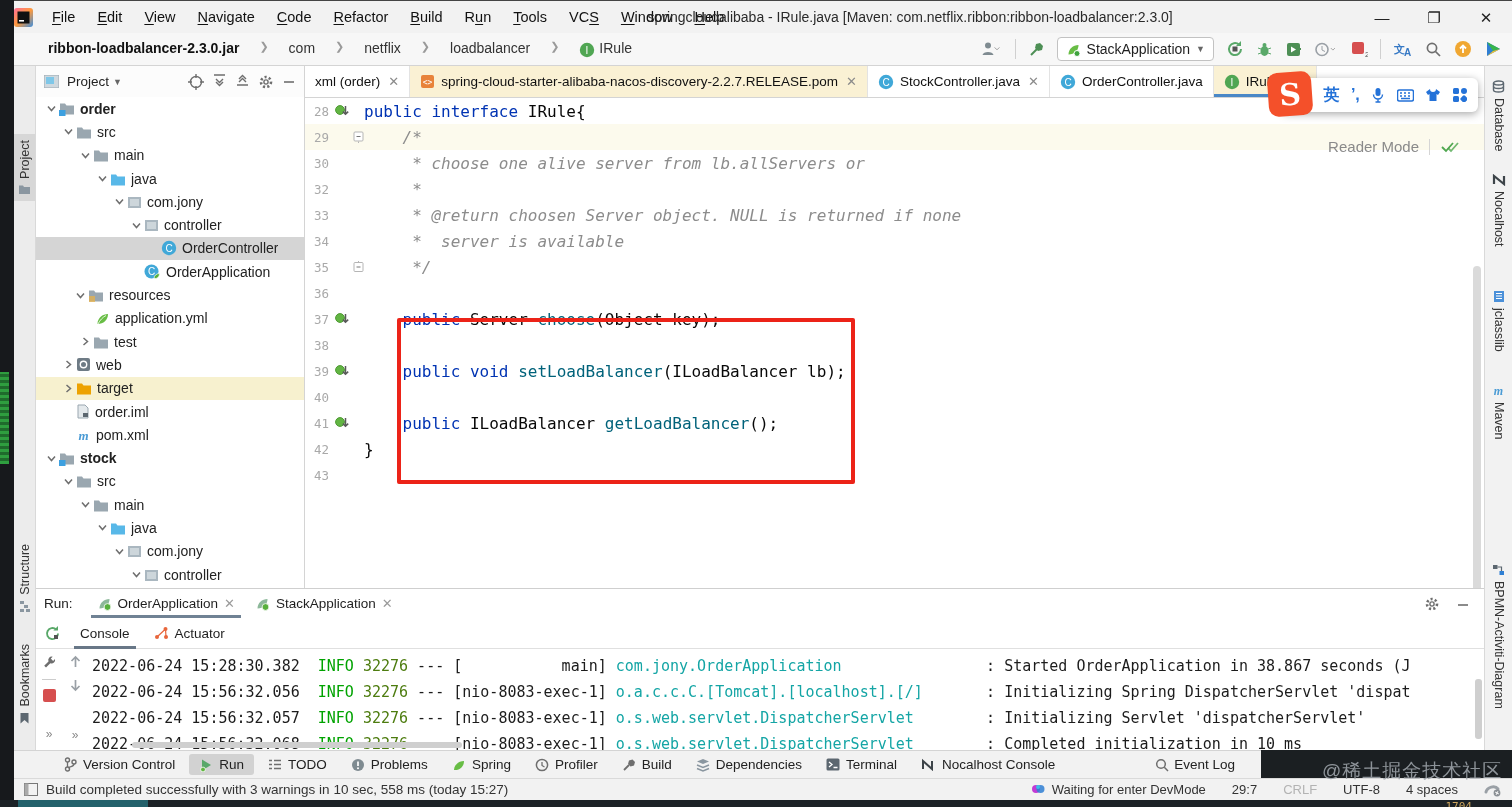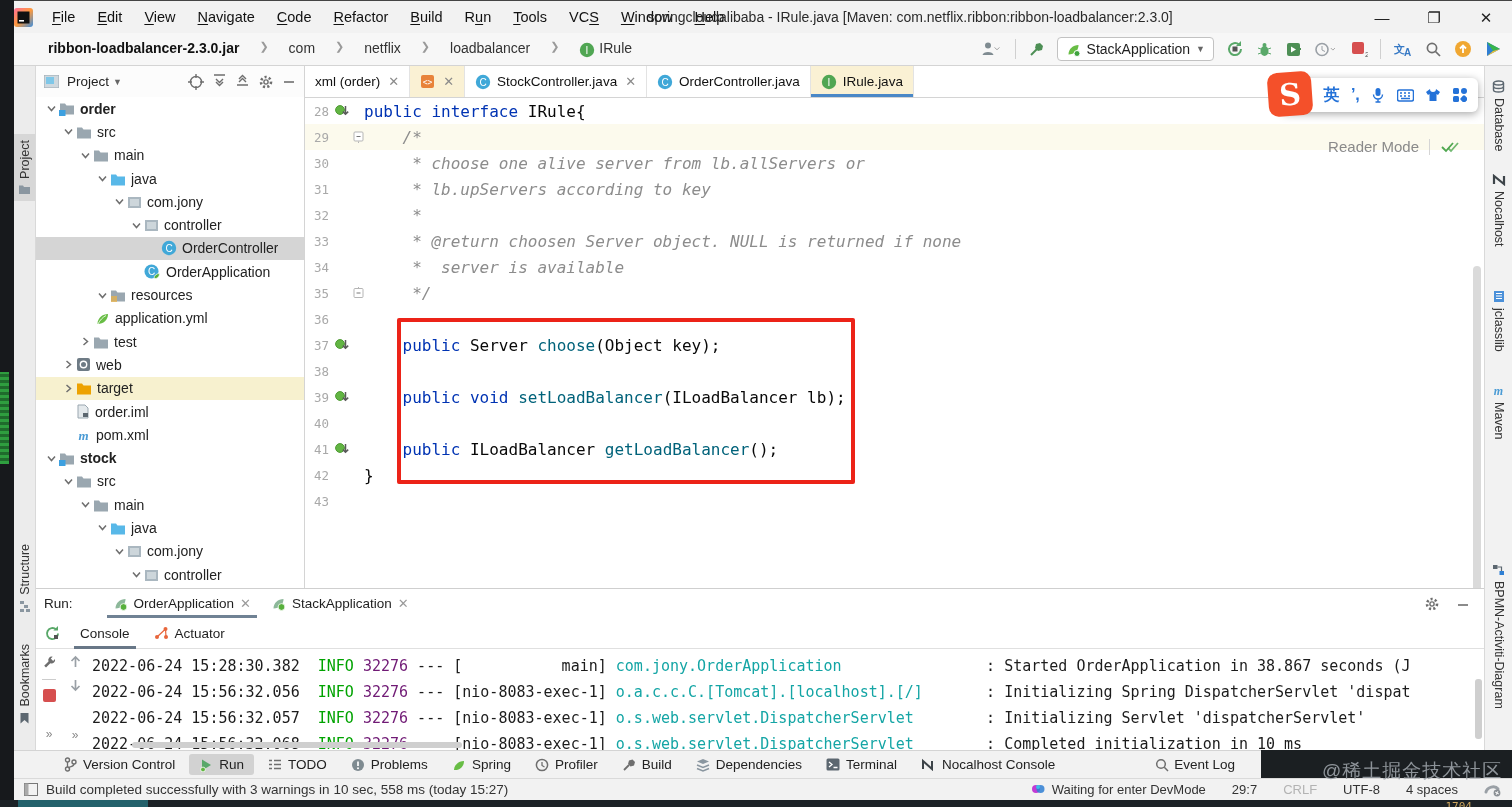--- a/index.html
+++ b/index.html
@@ -67,38 +67,38 @@
   .sg-m{color:#00627a}
   .sg-c{color:#8c8c8c;font-style:italic}
   .sg-p{color:#080808}
   #red-box{position:absolute;left:92px;top:220px;width:458px;height:166px;border:4px solid #ec2318;border-radius:2px;pointer-events:none}
   #reader-mode{position:absolute;right:24px;top:40px;display:flex;align-items:center;gap:10px;color:#8a8a8a;font-size:15px}
   #reader-mode .rdiv{width:1px;height:16px;background:#d5d5d5}
   #ed-scroll{position:absolute;right:3px;top:168px;width:8px;height:352px;background:#d3d3d3;border-radius:4px;opacity:.85}
   
   #run-panel{position:absolute;left:36px;top:588px;width:1448px;height:162px;background:#fff;border-top:1px solid #cfcfcf}
   #run-header{height:29px;display:flex;align-items:center;padding-left:8px;gap:4px}
-  #run-label{font-size:13.5px;color:#222;margin-right:26px}
+  #run-label{font-size:13.5px;color:#222;margin-right:10px}
   .rtab{display:flex;align-items:center;gap:6px;padding:0 10px;height:29px;font-size:13.5px;position:relative}
   .rtab .close{color:#9a9a9a;font-size:13px}
   .rtab.sel::after{content:"";position:absolute;left:4px;right:4px;bottom:0;height:3px;background:#708294}
   #run-header-icons{margin-left:auto;display:flex;gap:16px;padding-right:14px;color:#666}
   #run-subbar{height:31px;display:flex;align-items:center;border-bottom:1px solid #e0e0e0}
   #rerun-col{width:32px;display:flex;justify-content:center}
   .subtab{display:flex;align-items:center;gap:6px;padding:0 12px;height:31px;font-size:13.5px;position:relative}
   .subtab.sel::after{content:"";position:absolute;left:6px;right:6px;bottom:0;height:2.5px;background:#687787}
   #console{position:absolute;left:0;top:60px;right:0;bottom:0;display:flex;overflow:hidden}
   #console-tools{width:56px;flex:none;display:flex;padding-top:6px}
   .ctool-col{width:26px;display:flex;flex-direction:column;align-items:center;gap:9px;color:#777}
   .ctool-col .gg{font-size:12px;color:#8a8a8a}
   #console-lines{flex:1;padding-top:8px;overflow:hidden;position:relative}
   .lline{height:26px;white-space:pre;font-size:15px;font-family:"DejaVu Sans Mono","Liberation Mono",monospace}
   .sg-t{color:#1c1c1c}
   .sg-i{color:#00a300}
-  .sg-d{color:#701a75}
+  .sg-d{color:#4d7c0f}
   .sg-l{color:#14a5a5}
   #console-hscroll{position:absolute;left:96px;bottom:2px;width:330px;height:6px;background:#cfcfcf;border-radius:3px}
   #console-vscroll{position:absolute;right:2px;top:30px;width:7px;height:60px;background:#cfcfcf;border-radius:3px}
   
   #bottom-bar{position:absolute;left:14px;top:750px;width:1247px;height:28px;background:#f2f2f2;border-top:1px solid #d4d4d4;display:flex;align-items:center;padding-left:40px;gap:4px}
   .bitem{display:flex;align-items:center;gap:6px;font-size:13.5px;color:#222;padding:3px 10px;border-radius:3px}
   .bitem.sel{background:#d2d2d2}
   #eventlog{margin-left:auto;margin-right:26px;display:flex;align-items:center;gap:5px;font-size:13.5px;color:#222}
   #statusbar{position:absolute;left:14px;top:778px;width:1498px;height:22px;background:#f2f2f2;border-top:1px solid #dadada;display:flex;align-items:center;padding:0 10px;font-size:13px;color:#333}
   #status-msg{margin-left:8px;font-size:13.5px}
@@ -478,21 +478,21 @@
           <span class="chev"></span>
           <span class="ic">
             <svg width="17" height="16">
               <circle cx="7.5" cy="7.5" r="7" fill="#40a8d8"></circle>
               <text x="7.5" y="11.2" font-size="10" fill="#fff" text-anchor="middle" font-family="sans-serif">C</text>
               <path d="M10 14.5c0-3 2.5-5 5.5-5 0 3-2 5.5-5.5 5z" fill="#57b03c" stroke="#fff" stroke-width=".7"></path>
             </svg>
           </span>
           <span class="lbl">OrderApplication</span>
         </div>
-        <div class="trow" style="padding-left:59px">
+        <div class="trow" style="padding-left:37px">
           <span class="chev">
             <svg width="11" height="11">
               <path d="M2 3.5l3.5 4L9 3.5" fill="none" stroke="#6e6e6e" stroke-width="1.5"></path>
             </svg>
           </span>
           <span class="ic">
             <svg width="16" height="14">
               <path d="M1 2.5h5l1.5 2H15v9H1z" fill="#9aa7b0"></path>
               <path d="M1 9h6M1 11h6M1 13h6" stroke="#e8b34b" stroke-width="1.4"></path>
             </svg>
@@ -658,20 +658,21 @@
           <span>xml (order)</span>
           <span class="close">✕</span>
         </div>
         <div class="etab lib">
           <span class="ic">
             <svg width="15" height="15">
               <rect x="1" y="1" width="13" height="13" rx="2" fill="#e8833a"></rect>
               <text x="7.5" y="10.5" font-size="8" fill="#fff" text-anchor="middle" font-family="monospace">&lt;&gt;</text>
             </svg>
           </span>
+          <span>spring-cloud-starter-alibaba-nacos-discovery-2.2.7.RELEASE.pom</span>
           <span class="close">✕</span>
         </div>
         <div class="etab">
           <span class="ic">
             <svg width="16" height="16">
               <circle cx="8" cy="8" r="7.2" fill="#40a8d8"></circle>
               <text x="8" y="12" font-size="10" fill="#fff" text-anchor="middle" font-family="sans-serif">C</text>
             </svg>
           </span>
           <span>StockController.java</span>
@@ -723,26 +724,20 @@
                 </svg>
               </span>
             </span>
             <span class="ctext"><span class="sg-p">    </span><span class="sg-c">/*</span></span>
           </div>
           <div class="cline">
             <span class="gnum">30</span>
             <span class="gicon"></span>
             <span class="gfold"></span>
             <span class="ctext"><span class="sg-c">     * choose one alive server from lb.allServers or</span></span>
-          </div>
-          <div class="cline">
-            <span class="gnum">31</span>
-            <span class="gicon"></span>
-            <span class="gfold"></span>
-            <span class="ctext"><span class="sg-c">     * lb.upServers according to key</span></span>
           </div>
           <div class="cline">
             <span class="gnum">32</span>
             <span class="gicon"></span>
             <span class="gfold"></span>
             <span class="ctext"><span class="sg-c">     *</span></span>
           </div>
           <div class="cline">
             <span class="gnum">33</span>
             <span class="gicon"></span>

